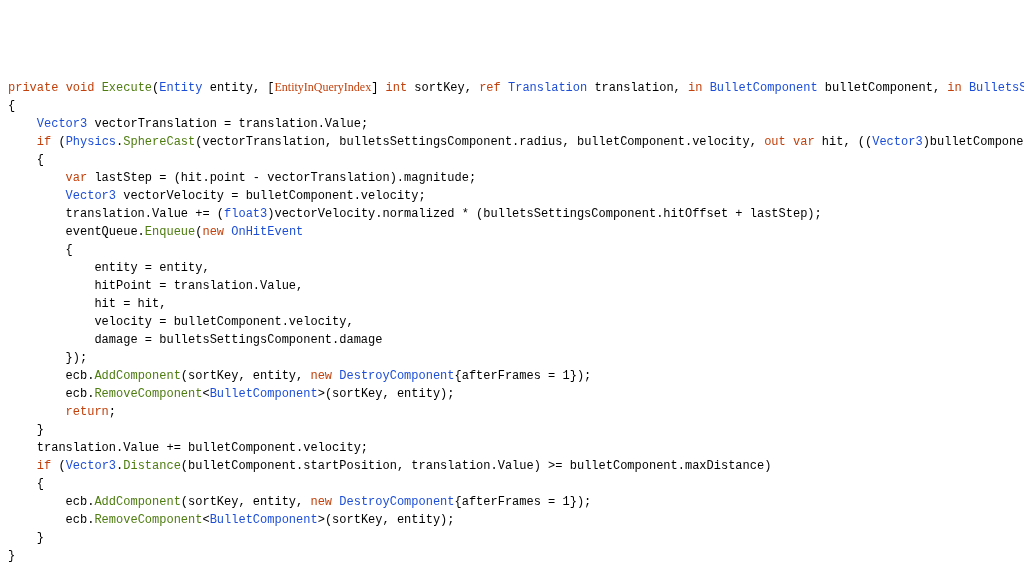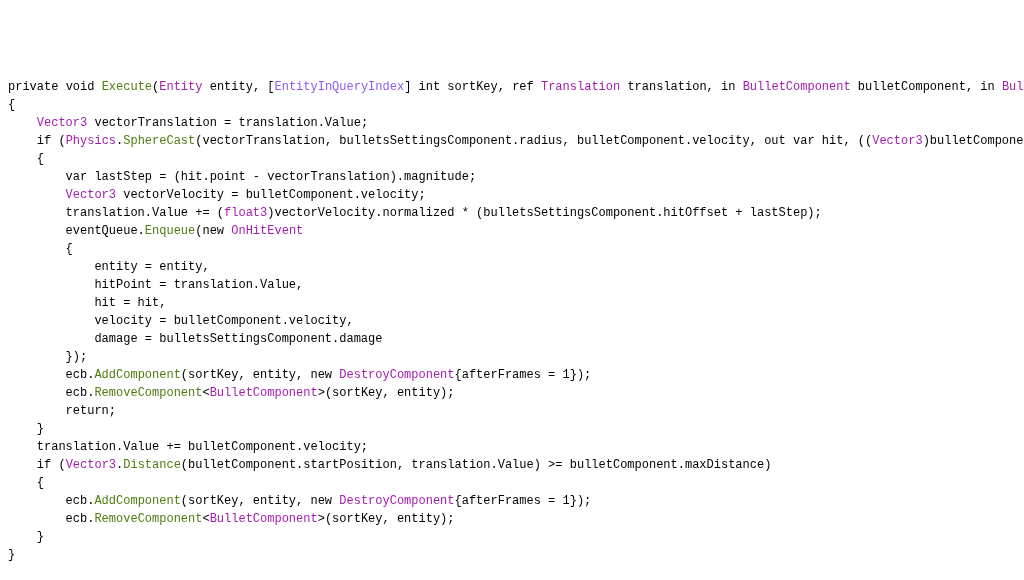--- a/index.html
+++ b/index.html
@@ -6,23 +6,23 @@
     margin: 0;
     padding: 6px 8px;
     background: #ffffff;
     font-family: Consolas, 'Courier New', monospace;
     font-size: 12px;
     line-height: 18px;
     color: #000000;
     white-space: pre;
     overflow: hidden;
   }
-  .kw   { color: #000000; }   
-  .type { color: #a21caf; }   
-  .attr { color: #8b5cf6; }   
+  .kw   { color: #c2410c; }   
+  .type { color: #1d4ed8; }   
+  .attr { color: #c2410c; font-family: Liberation Serif, serif; }   
   .mth  { color: #4d7c0f; }
   .plain{ color: #000000; }
   .line { display: block; }
 </style>
 </head>
 <body>
 
 
 
 <div id="code-view"><span class="line"><span class="kw">private</span><span class="plain"> </span><span class="kw">void</span><span class="plain"> </span><span class="mth">Execute</span><span class="plain">(</span><span class="type">Entity</span><span class="plain"> entity, [</span><span class="attr">EntityInQueryIndex</span><span class="plain">] </span><span class="kw">int</span><span class="plain"> sortKey, </span><span class="kw">ref</span><span class="plain"> </span><span class="type">Translation</span><span class="plain"> translation, </span><span class="kw">in</span><span class="plain"> </span><span class="type">BulletComponent</span><span class="plain"> bulletComponent, </span><span class="kw">in</span><span class="plain"> </span><span class="type">BulletsSettingsComponent</span></span><span class="line"><span class="plain">{</span></span><span class="line"><span class="plain">    </span><span class="type">Vector3</span><span class="plain"> vectorTranslation = translation.Value;</span></span><span class="line"><span class="plain">    </span><span class="kw">if</span><span class="plain"> (</span><span class="type">Physics</span><span class="plain">.</span><span class="mth">SphereCast</span><span class="plain">(vectorTranslation, bulletsSettingsComponent.radius, bulletComponent.velocity, </span><span class="kw">out</span><span class="plain"> </span><span class="kw">var</span><span class="plain"> hit, ((</span><span class="type">Vector3</span><span class="plain">)bulletComponent.velocity).magnitude))</span></span><span class="line"><span class="plain">    {</span></span><span class="line"><span class="plain">        </span><span class="kw">var</span><span class="plain"> lastStep = (hit.point - vectorTranslation).magnitude;</span></span><span class="line"><span class="plain">        </span><span class="type">Vector3</span><span class="plain"> vectorVelocity = bulletComponent.velocity;</span></span><span class="line"><span class="plain">        translation.Value += (</span><span class="type">float3</span><span class="plain">)vectorVelocity.normalized * (bulletsSettingsComponent.hitOffset + lastStep);</span></span><span class="line"><span class="plain"></span></span><span class="line"><span class="plain">        eventQueue.</span><span class="mth">Enqueue</span><span class="plain">(</span><span class="kw">new</span><span class="plain"> </span><span class="type">OnHitEvent</span></span><span class="line"><span class="plain">        {</span></span><span class="line"><span class="plain">            entity = entity,</span></span><span class="line"><span class="plain">            hitPoint = translation.Value,</span></span><span class="line"><span class="plain">            hit = hit,</span></span><span class="line"><span class="plain">            velocity = bulletComponent.velocity,</span></span><span class="line"><span class="plain">            damage = bulletsSettingsComponent.damage</span></span><span class="line"><span class="plain">        });</span></span><span class="line"><span class="plain"></span></span><span class="line"><span class="plain">        ecb.</span><span class="mth">AddComponent</span><span class="plain">(sortKey, entity, </span><span class="kw">new</span><span class="plain"> </span><span class="type">DestroyComponent</span><span class="plain">{afterFrames = 1});</span></span><span class="line"><span class="plain">        ecb.</span><span class="mth">RemoveComponent</span><span class="plain">&lt;</span><span class="type">BulletComponent</span><span class="plain">&gt;(sortKey, entity);</span></span><span class="line"><span class="plain"></span></span><span class="line"><span class="plain">        </span><span class="kw">return</span><span class="plain">;</span></span><span class="line"><span class="plain">    }</span></span><span class="line"><span class="plain"></span></span><span class="line"><span class="plain">    translation.Value += bulletComponent.velocity;</span></span><span class="line"><span class="plain"></span></span><span class="line"><span class="plain">    </span><span class="kw">if</span><span class="plain"> (</span><span class="type">Vector3</span><span class="plain">.</span><span class="mth">Distance</span><span class="plain">(bulletComponent.startPosition, translation.Value) &gt;= bulletComponent.maxDistance)</span></span><span class="line"><span class="plain">    {</span></span><span class="line"><span class="plain">        ecb.</span><span class="mth">AddComponent</span><span class="plain">(sortKey, entity, </span><span class="kw">new</span><span class="plain"> </span><span class="type">DestroyComponent</span><span class="plain">{afterFrames = 1});</span></span><span class="line"><span class="plain">        ecb.</span><span class="mth">RemoveComponent</span><span class="plain">&lt;</span><span class="type">BulletComponent</span><span class="plain">&gt;(sortKey, entity);</span></span><span class="line"><span class="plain">    }</span></span><span class="line"><span class="plain">}</span></span></div>

